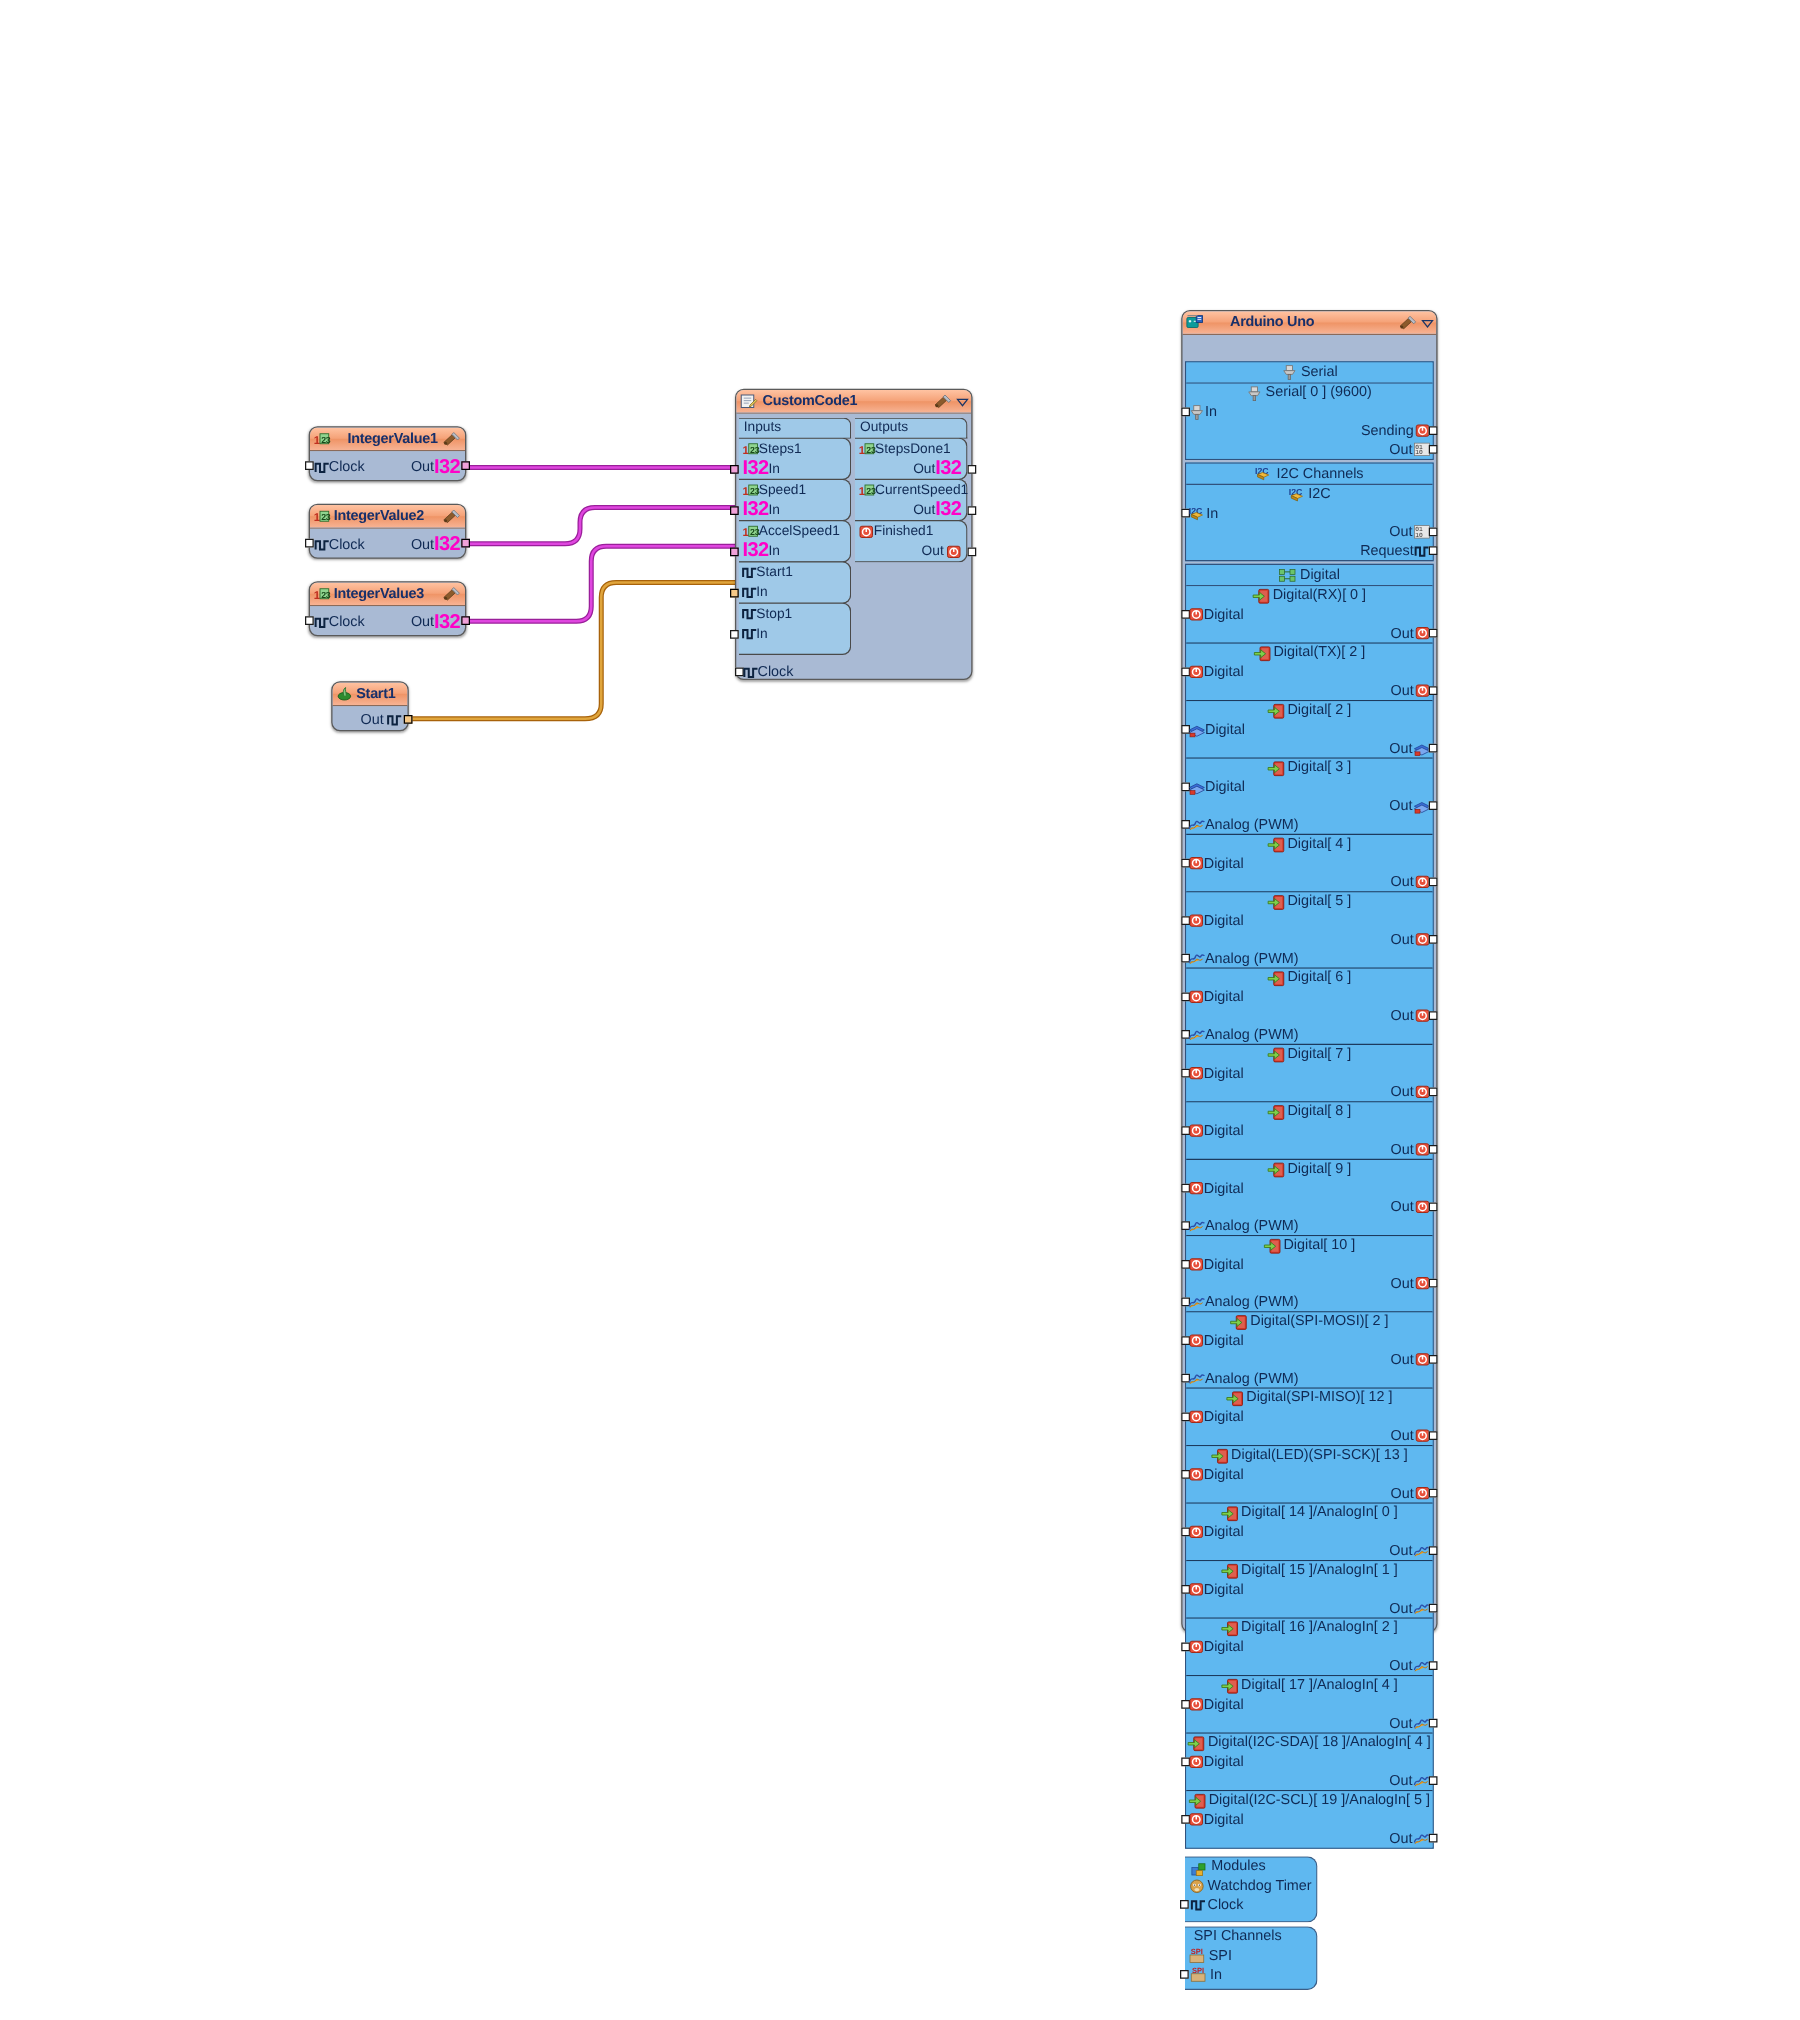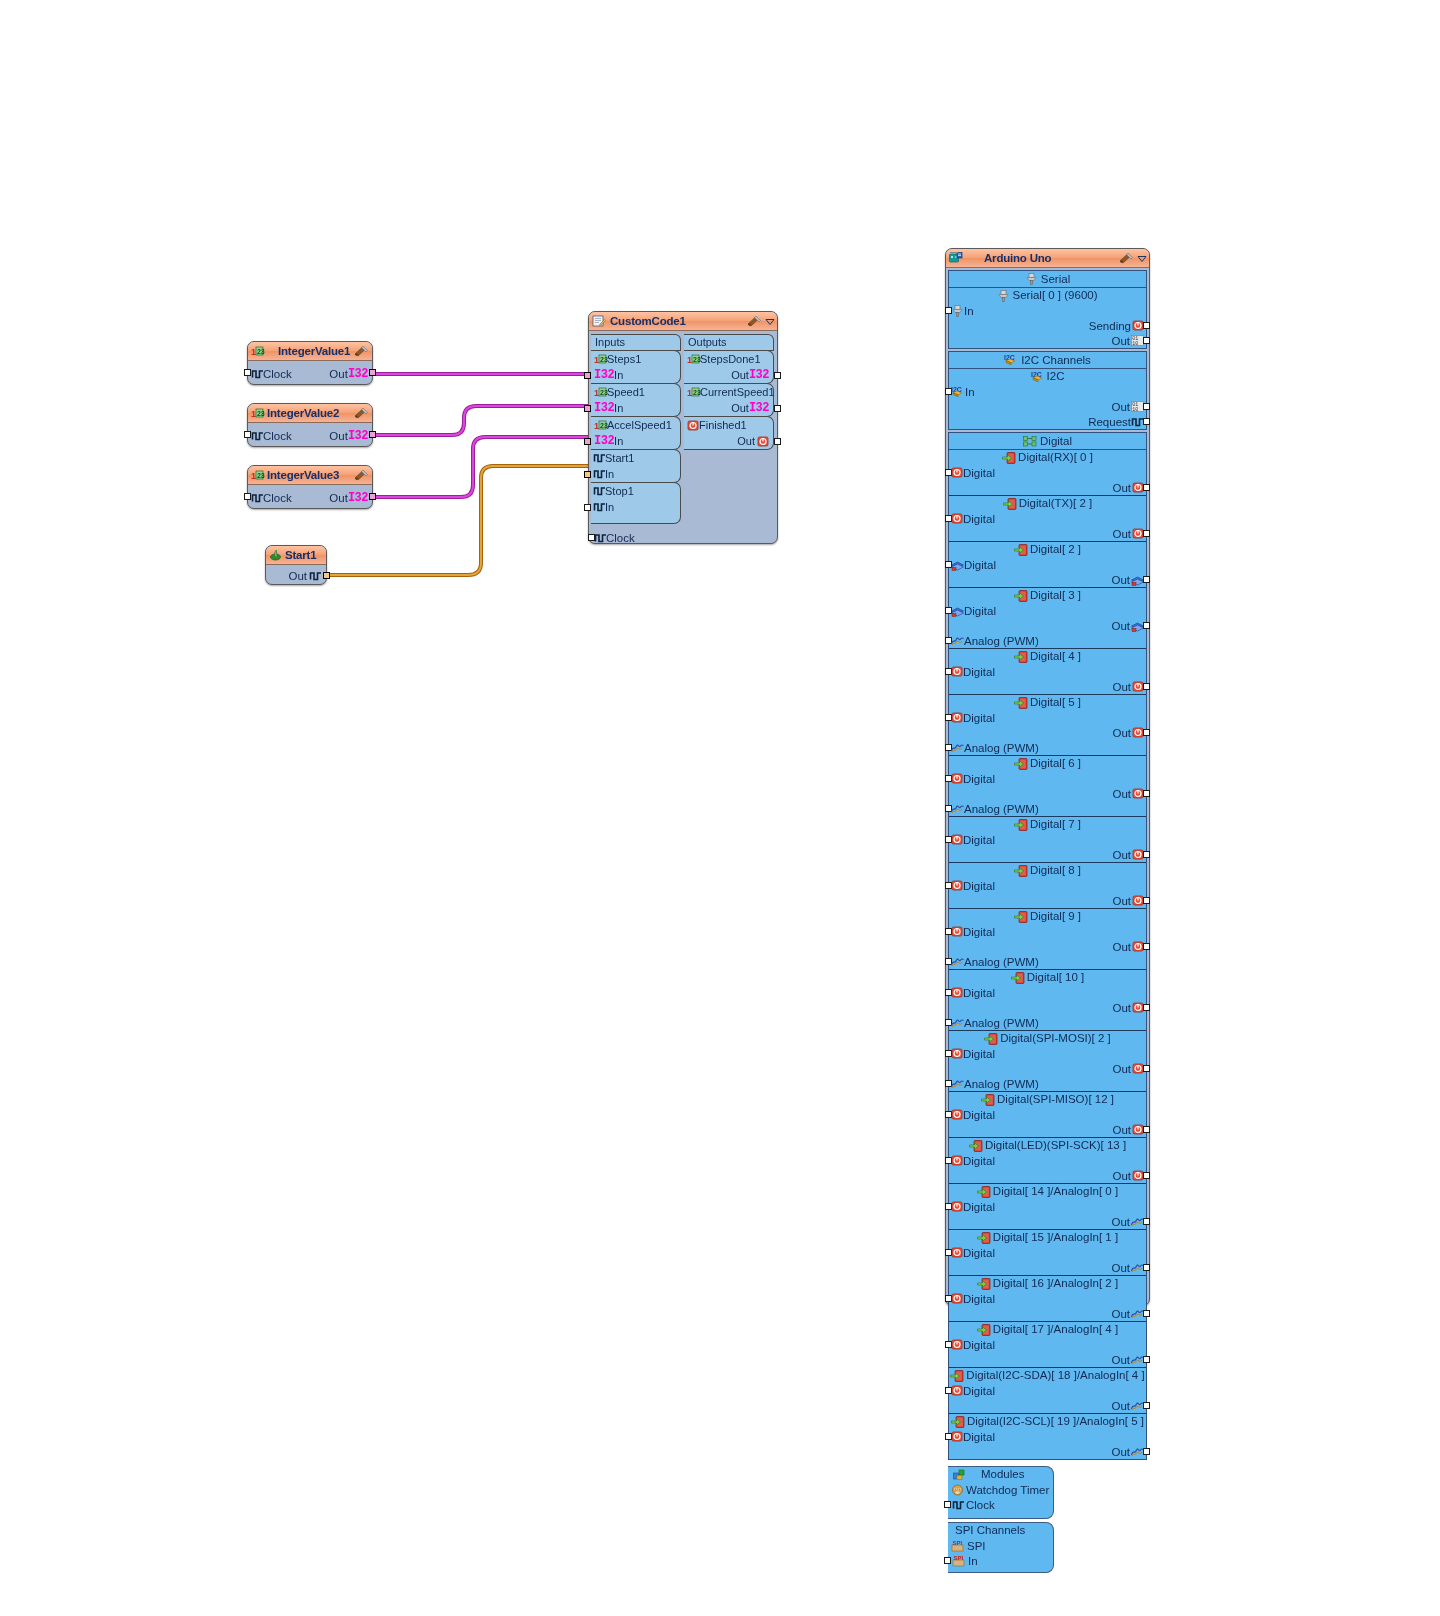--- a/index.html
+++ b/index.html
@@ -110,21 +110,21 @@
   }
   .grp .r { height: 16px; display:flex; align-items:center; font-size:11px; color:#102a54; padding-left:3px; position:relative; white-space:nowrap;}
   .grp .r.right { justify-content:flex-end; padding-right:4px;}
   .cc-clock { position:relative; height:18px; display:flex; align-items:center; font-size:11.5px; color:#102a54; margin:6px 0 0 2px;}
 
   
   #arduino { left: 945px; top: 248px; width: 205px; height: 1058px; }
   #arduino .ard-title {
     background: linear-gradient(to bottom, #ffc3a2 0%, #f5a278 48%, #ef9466 52%, #f7b394 100%);
   }
-  .ard-body { padding: 2px 2px 0 2px; }
+  .ard-body { padding: 2px 2px 0 2px; margin-top: 19px; }
   .sect {
     border: 1px solid #31527d;
     background: #5fb8f0;
     margin-bottom: 2px;
   }
   .sect-head {
     height: 16px; line-height:16px;
     text-align: center;
     font-size: 11.5px; color:#102a54;
     border-bottom: 1px solid #31527d;
@@ -157,32 +157,32 @@
   .bottom-area { padding: 4px 2px; }
   .subpanel {
     border: 1px solid #3b5c84;
     border-radius: 0 8px 8px 0;
     border-left: none;
     background: #5fb8f0;
     width: 105px;
     margin-bottom: 3px;
     position: relative;
   }
-  .subpanel .sp-head { height:15px; line-height:15px; font-size:11.5px; color:#102a54; padding-left:5px; display:flex; align-items:center; gap:15px;}
+  .subpanel .sp-head { height:15px; line-height:15px; font-size:11.5px; color:#102a54; padding-left:5px; display:flex; align-items:flex-end; gap:3px;}
   .subpanel .sp-row { height:15px; display:flex; align-items:center; font-size:11.5px; color:#102a54; padding-left:3px; gap:2px; position:relative;}
 
   
   .icon-123 { width:13px; height:11px; }
   .icon-wrench { width:15px; height:12px; }
   .icon-chev { width:9px; height:9px; }
   .icon-clock { width:11px; height:10px; }
   .i32 {
-    font-weight: bold; font-size: 12px;
+    font-weight: bold; font-size: 16px;
     color:#ff00c8; letter-spacing:-0.5px;
-    font-family:Liberation Mono, monospace;
+    font-family:Liberation Sans, sans-serif;
   }
   svg { display:block; overflow:visible; }
 </style>
 </head>
 <body>
 
 <div id="canvas">
 
   <svg id="wires" viewBox="0 0 1440 1616">
 

